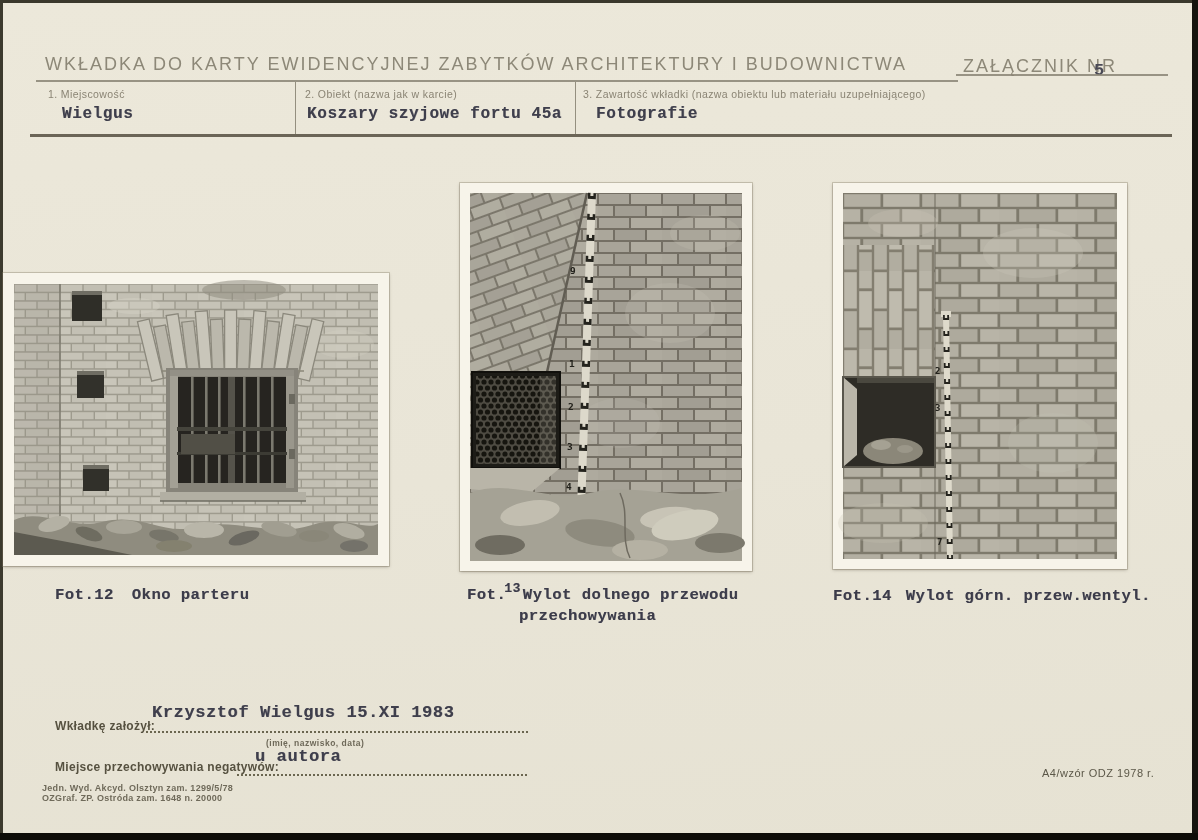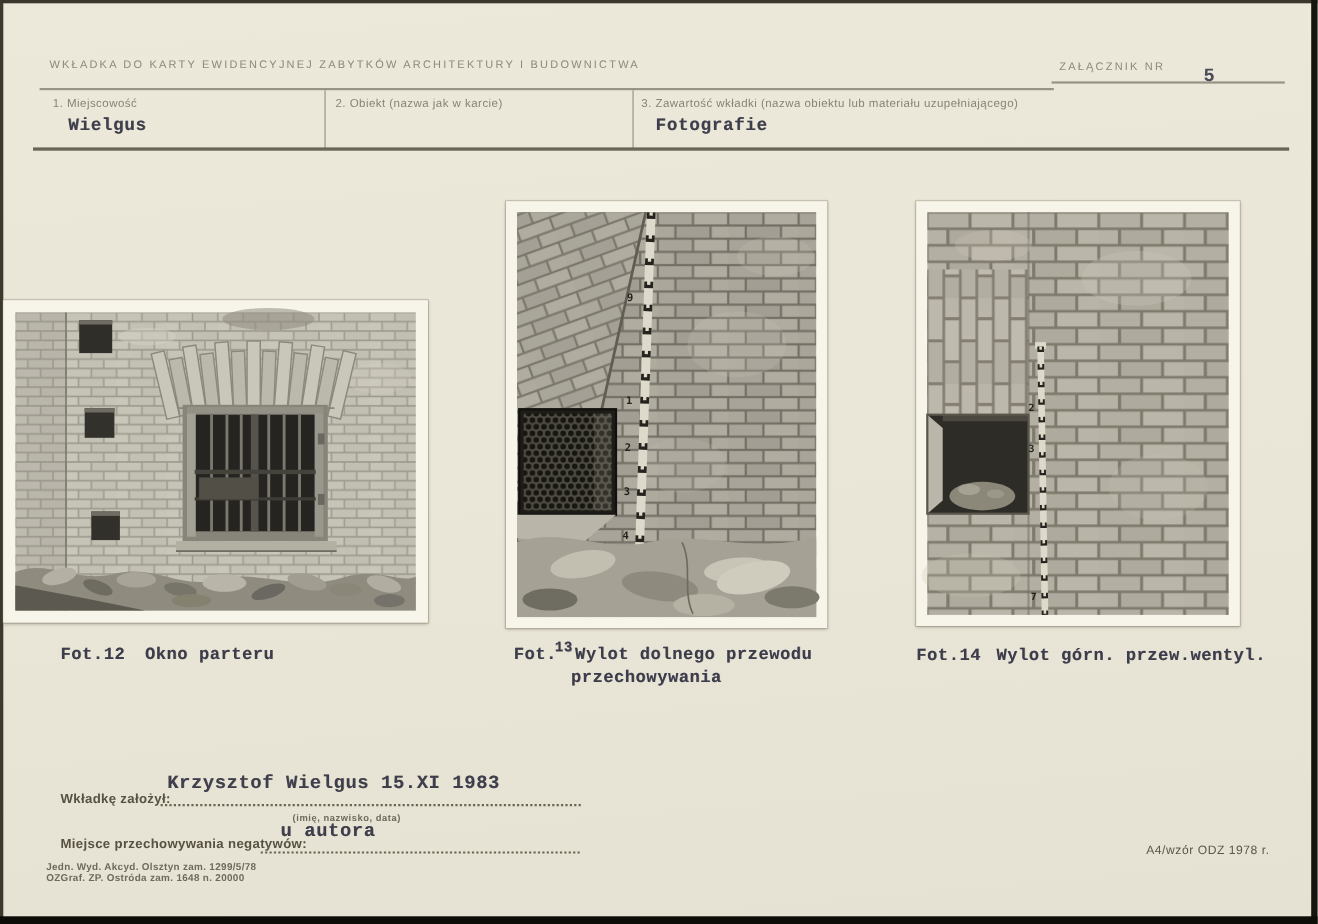--- a/index.html
+++ b/index.html
@@ -7,21 +7,21 @@
     position:relative;width:1198px;height:840px;overflow:hidden;
     background:linear-gradient(175deg,#ece8da 0%,#e9e5d7 55%,#e6e2d3 100%);
     font-family:"Liberation Sans",sans-serif;
   }
   .edge{position:absolute;background:#1b1a13;}
   .edge-top{left:0;top:0;width:1198px;height:3px;background:#3a382c;}
   .edge-left{left:0;top:0;width:3px;height:840px;background:#3c3a2e;}
   .edge-right{right:0;top:0;width:6px;height:840px;background:#15140e;}
   .edge-bottom{left:0;bottom:0;width:1198px;height:7px;background:#0e0d08;}
 
-  .printed{color:#8d8878;letter-spacing:2px;font-size:10px;}
+  .printed{color:#8d8878;letter-spacing:2px;font-size:18px;}
   .label{position:absolute;font-size:10.5px;color:#8a8474;letter-spacing:.4px;}
   .typed{
     position:absolute;font-family:"Liberation Mono","DejaVu Sans Mono",monospace;
     font-weight:bold;color:#3f3f4c;font-size:16px;letter-spacing:.6px;
     text-shadow:.4px .4px .5px rgba(56,56,76,.45);white-space:nowrap;
   }
   .rule{position:absolute;background:#8a8474;height:1.5px;opacity:.85;}
   .vline{position:absolute;width:1.2px;background:#948f7f;}
   .rule-heavy{position:absolute;background:#6b6557;height:2.5px;}
 
@@ -62,20 +62,21 @@
   <div class="rule" style="left:36px;top:80px;width:922px;"></div>
   <div class="rule" style="left:956px;top:74px;width:212px;"></div>
 
   <div class="vline" style="left:295px;top:82px;height:53px;"></div>
   <div class="vline" style="left:575px;top:82px;height:53px;"></div>
 
   <div class="label" style="left:48px;top:88px;">1. Miejscowość</div>
   <div class="typed" style="left:62px;top:105px;">Wielgus</div>
 
   <div class="label" style="left:305px;top:88px;">2. Obiekt (nazwa jak w karcie)</div>
+  <div class="typed" style="left:307px;top:105px;">Koszary szyjowe fortu 45a</div>
 
   <div class="label" style="left:583px;top:88px;">3. Zawartość wkładki (nazwa obiektu lub materiału uzupełniającego)</div>
   <div class="typed" style="left:596px;top:105px;">Fotografie</div>
 
   <div class="rule-heavy" style="left:30px;top:134px;width:1142px;"></div>
 
   <div class="photo" style="left:3px;top:273px;width:386px;height:293px;padding:0;">
     <svg width="386" height="293" viewBox="0 0 386 293">
       <rect width="386" height="293" fill="#f7f4ea"></rect>
       <g transform="translate(11,11)">

